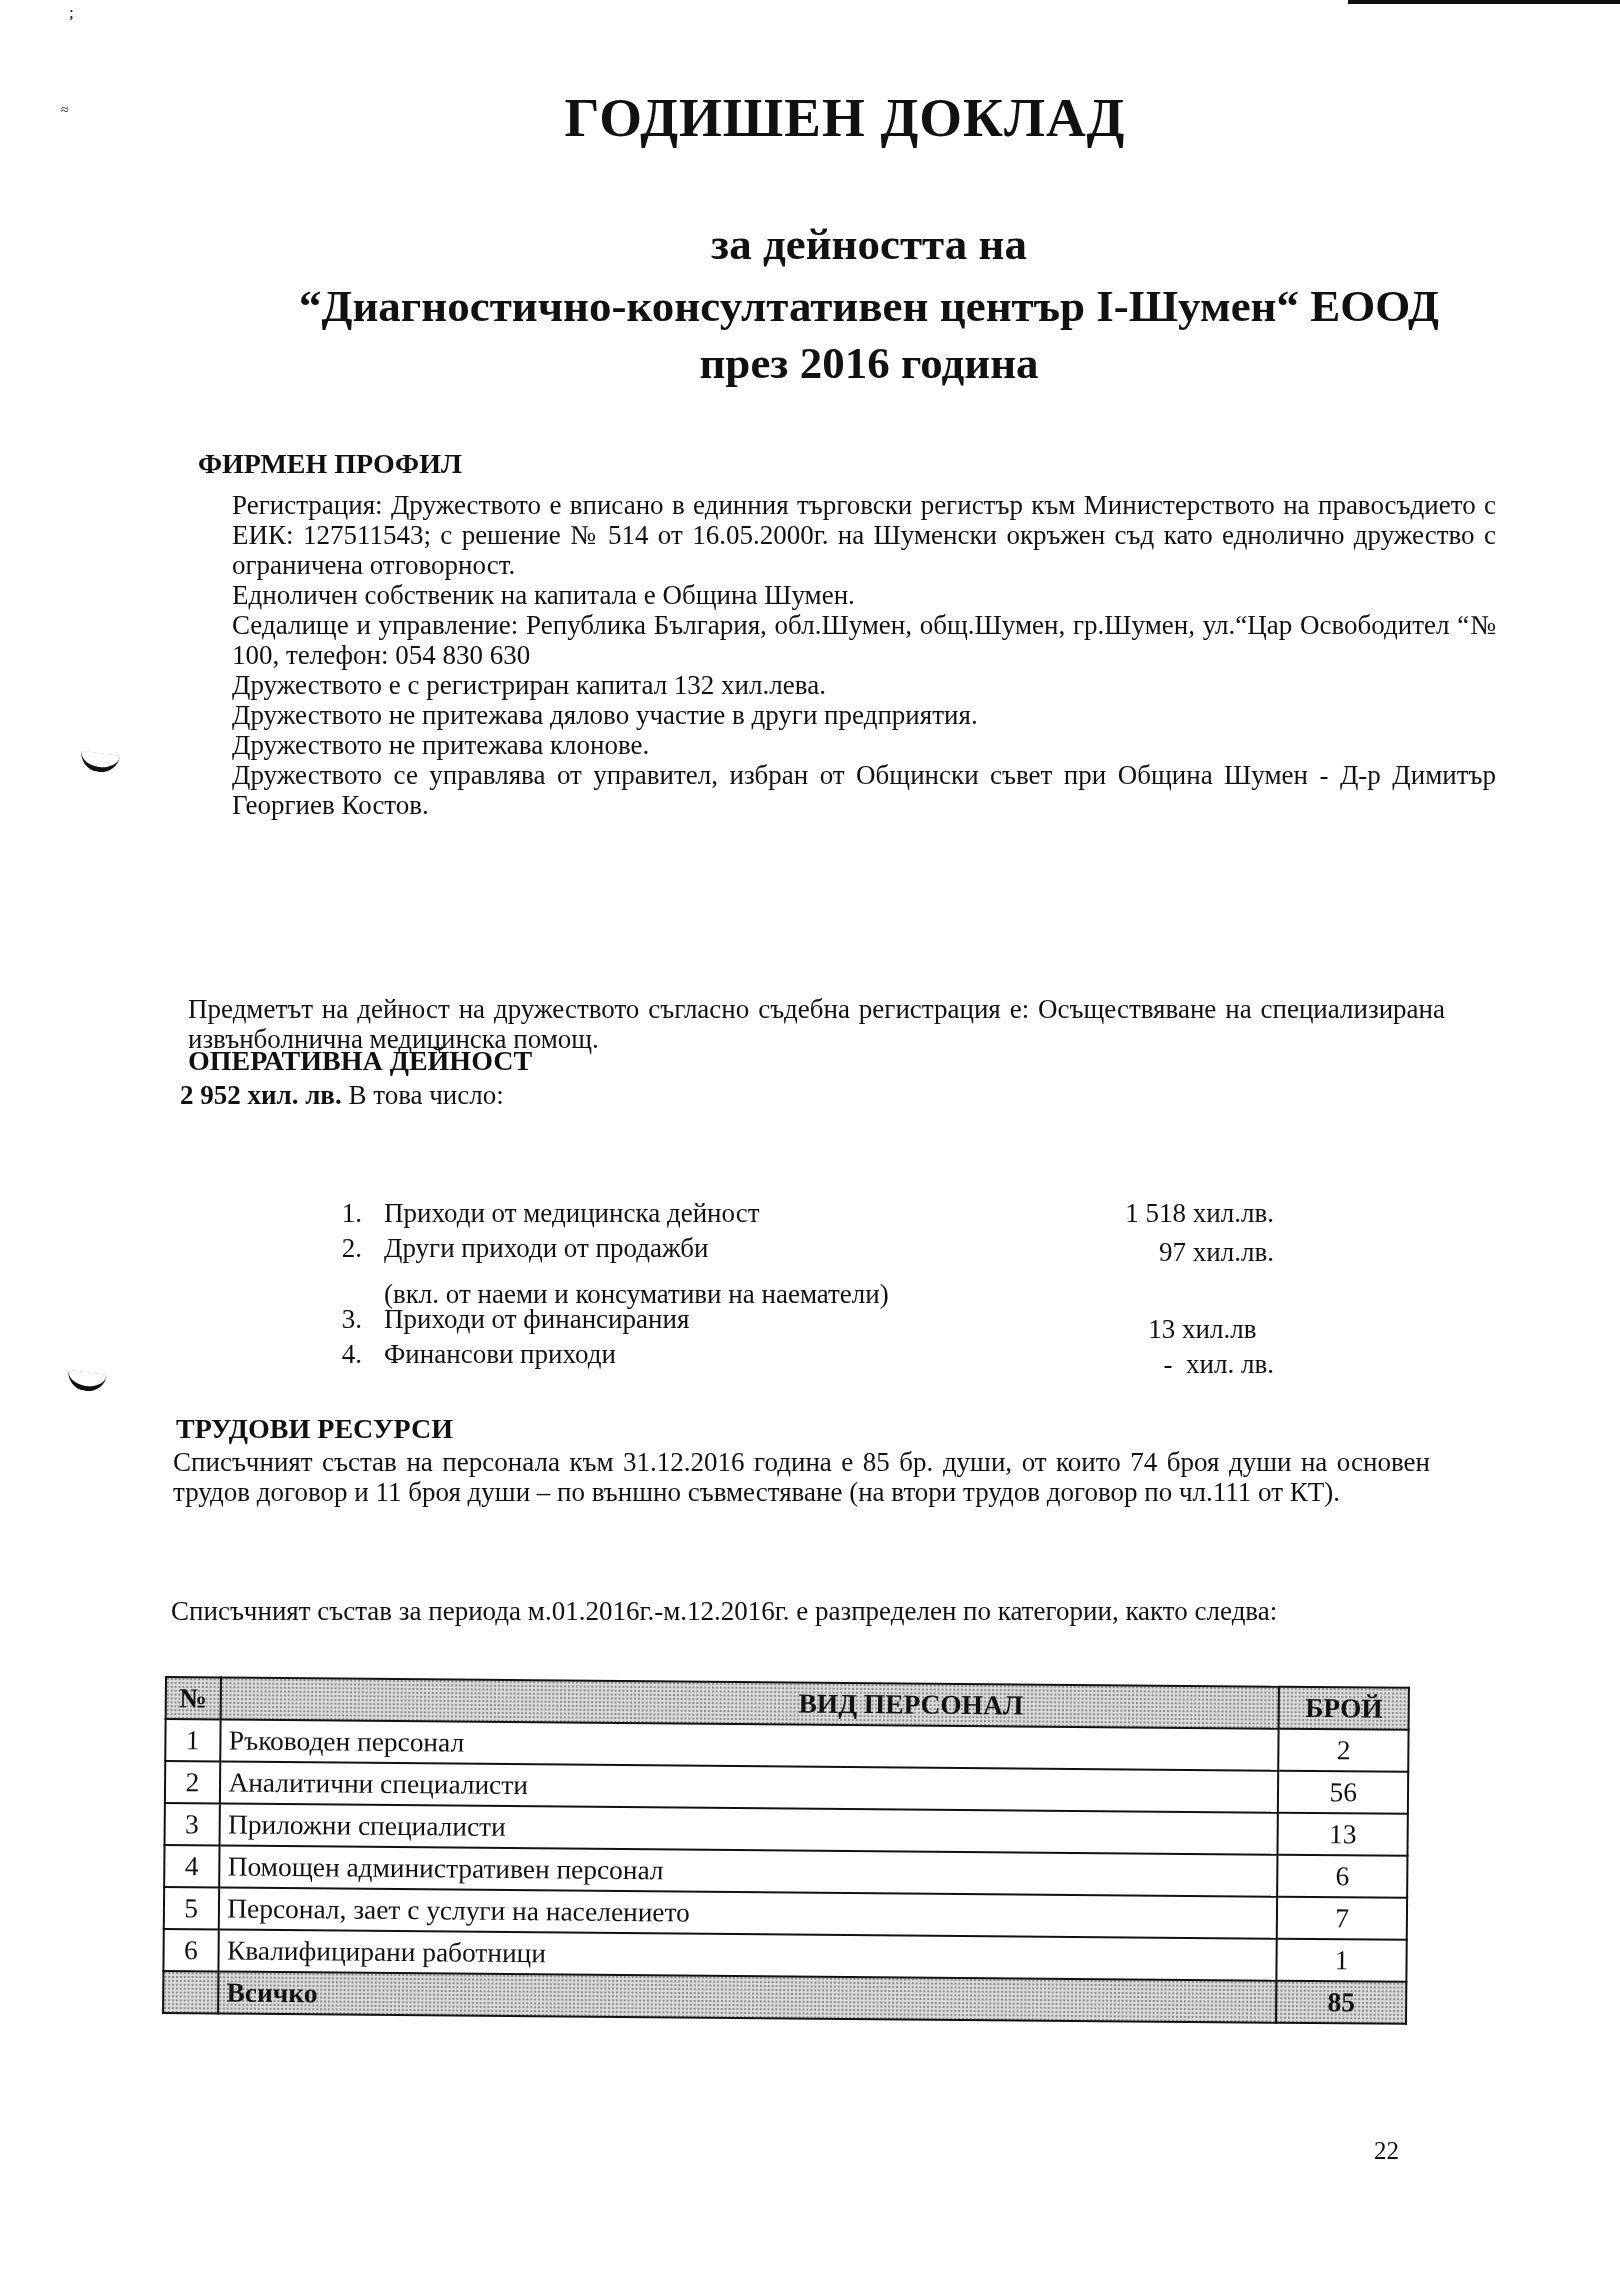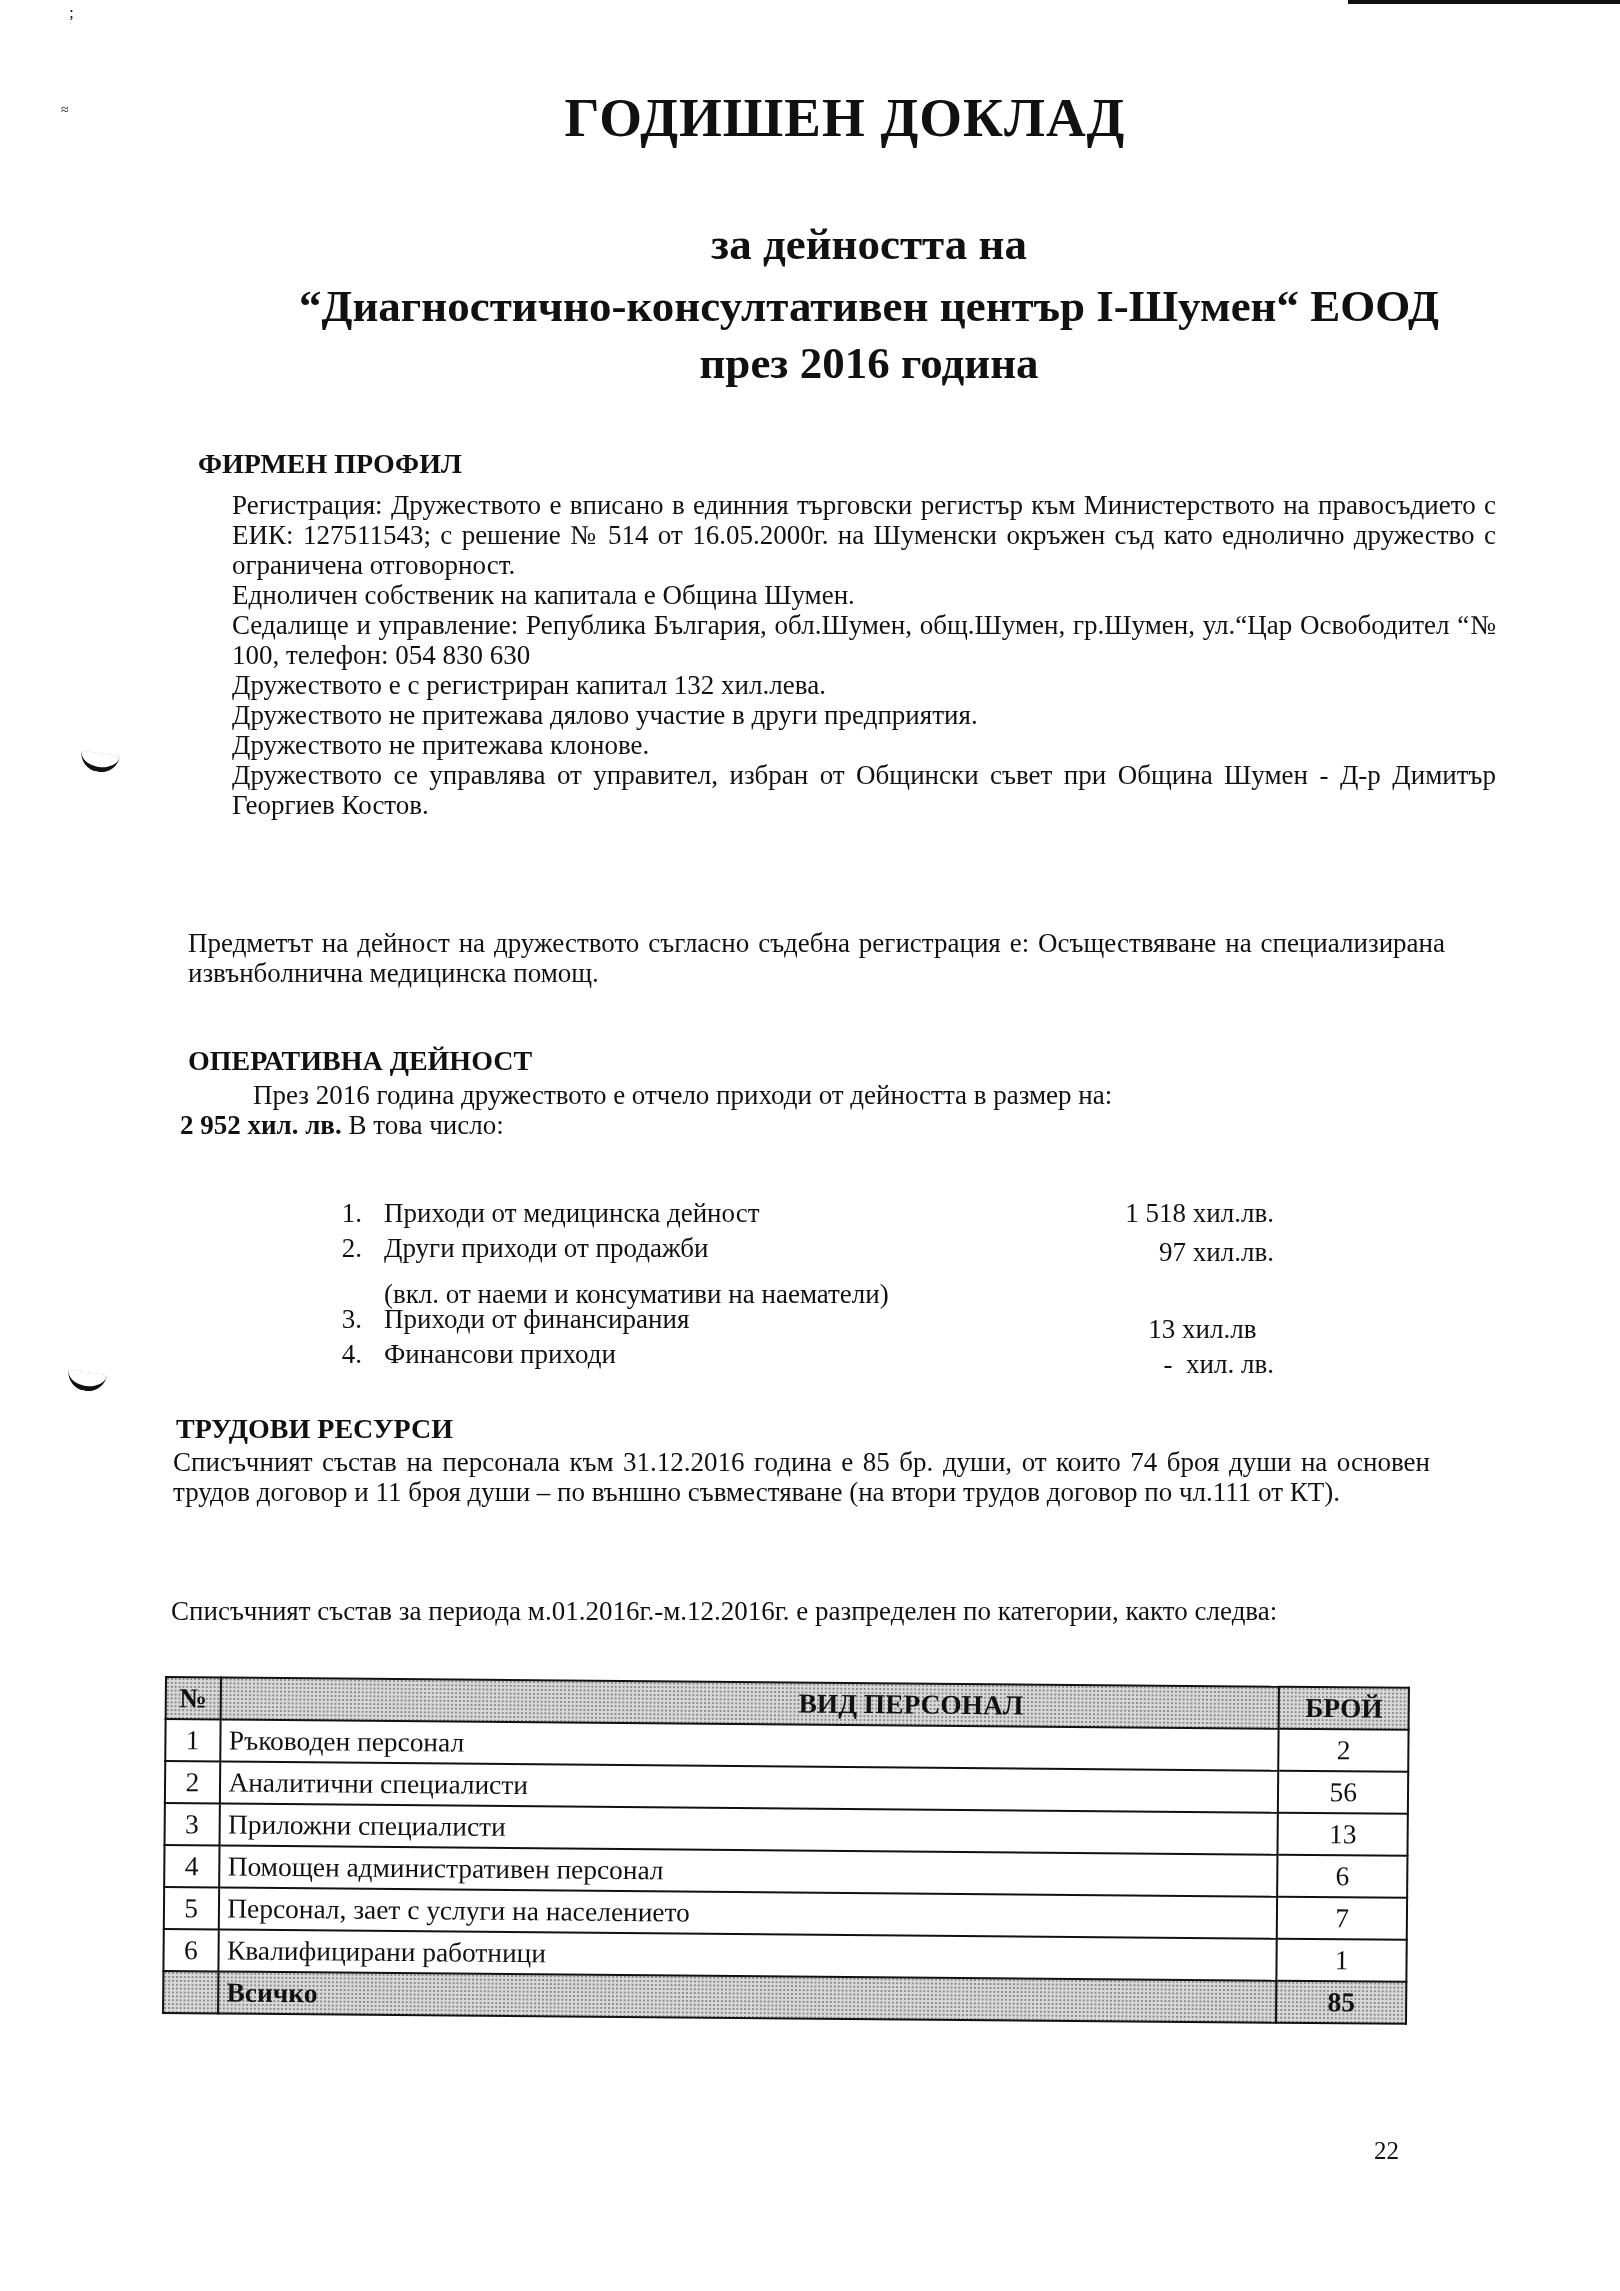--- a/index.html
+++ b/index.html
@@ -28,21 +28,21 @@
     .sub2 { top: 280px; transform: translateX(59px); }
     .sub3 { top: 337px; transform: translateX(59px); }
 
     .section-heading { position: absolute; font-size: 28px; font-weight: bold; }
     .para { position: absolute; font-size: 27px; line-height: 30px; text-align: justify; }
     .para .line { display: block; }
 
     .h-profile { left: 198px; top: 448px; }
     .p-profile { left: 192px; top: 490px; width: 1264px; margin-left: 40px; }
 
-    .p-subject { left: 188px; top: 928px; width: 1257px; }
+    .p-subject { left: 188px; top: 994px; width: 1257px; }
 
     .h-oper { left: 188px; top: 1045px; }
     .p-oper { left: 180px; top: 1080px; width: 1257px; }
     .p-oper .indent { padding-left: 73px; }
 
     .income-list { position: absolute; left: 333px; top: 1198px; width: 941px; font-size: 27px; }
     .income-item { position: relative; height: 35px; }
     .income-item .num { position: absolute; left: 0; width: 29px; text-align: right; }
     .income-item .label { position: absolute; left: 51px; }
     .income-item .value { position: absolute; right: 0; text-align: right; white-space: pre; }
@@ -98,21 +98,20 @@
     <span class="line">Дружеството е с регистриран капитал 132 хил.лева.</span>
     <span class="line">Дружеството не притежава  дялово участие в други предприятия.</span>
     <span class="line">Дружеството не притежава клонове.</span>
     <span class="line">Дружеството се управлява от управител, избран от Общински съвет при Община Шумен - Д-р Димитър Георгиев Костов.</span>
   </div>
 
   <div class="para p-subject">Предметът на дейност на дружеството съгласно съдебна регистрация е: Осъществяване на специализирана извънболнична медицинска помощ.</div>
 
   <div class="section-heading h-oper">ОПЕРАТИВНА  ДЕЙНОСТ</div>
   <div class="para p-oper">
-    <span class="line indent">През 2016 година дружеството е отчело приходи от дейността в размер на:</span>
     <span class="line"><b>2 952 хил. лв.</b><span> В това число:</span></span>
   </div>
 
   <div class="income-list">
     <div class="income-item">
       <span class="num">1.</span>
       <span class="label">Приходи от медицинска дейност</span>
       <span class="value">1 518 хил.лв.</span>
     </div>
     <div class="income-item item-2">

